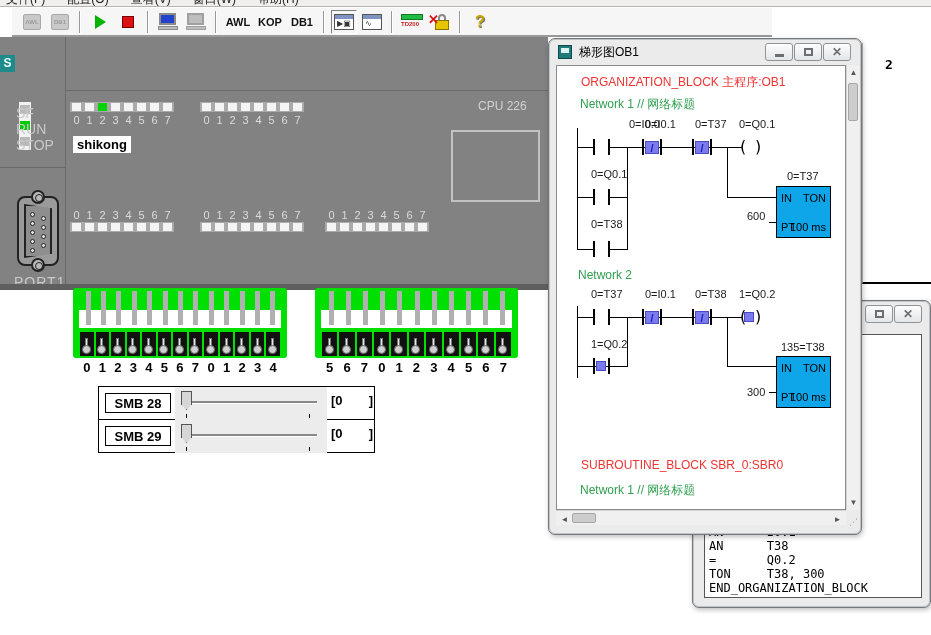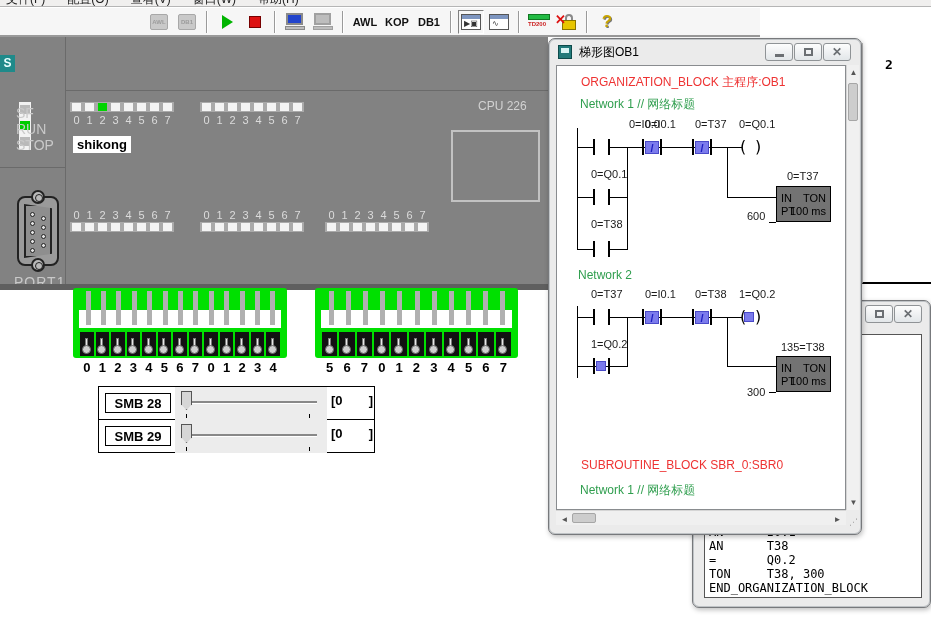--- a/index.html
+++ b/index.html
@@ -5,22 +5,22 @@
   * { margin:0; padding:0; box-sizing:border-box; }
   html,body { width:931px; height:635px; overflow:hidden; background:#fff;
     font-family:"Liberation Sans", sans-serif; }
   #screen { position:relative; width:931px; height:635px; background:#fff; overflow:hidden; }
 
   
   #menubar { position:absolute; left:0; top:0; width:931px; height:7px; background:#f0efee;
     overflow:hidden; border-bottom:1px solid #b5b5b5; }
   #menubar .menurow { position:absolute; left:6px; top:-9px; font-size:12px; color:#222; white-space:nowrap; }
   #menubar .menurow span { margin-right:22px; }
-  #toolbar { position:absolute; left:0; top:8px; width:760px; height:29px; background:#f6f6f6;
-    border-bottom:2px solid #9a9a9a; display:flex; align-items:center; padding-left:6px;justify-content:center; }
+  #toolbar { position:absolute; left:12px; top:8px; width:760px; height:29px; background:#f6f6f6;
+    border-bottom:2px solid #9a9a9a; display:flex; align-items:center; padding-left:6px; }
   .tbtn { position:relative; width:26px; height:24px; margin:0 1px; display:flex; align-items:center;
     justify-content:center; background:#f6f6f6; border:1px solid #f6f6f6; }
   .tbtn.sel { border:1px solid; border-color:#808080 #fff #fff #808080; }
   .tbtn.txt { width:30px; font-size:11px; font-weight:bold; color:#111; }
   .tsep { width:2px; height:22px; margin:0 5px; border-left:1px solid #9a9a9a; border-right:1px solid #fff; }
   .play-ico { width:0; height:0; border-left:11px solid #00b400; border-top:7px solid transparent; border-bottom:7px solid transparent; }
   .stop-ico { width:12px; height:12px; background:#dd1111; border:1px solid #700; }
   .mon { position:relative; width:20px; height:18px; }
   .mon .scr { position:absolute; left:1px; top:0; width:17px; height:12px; border:2px solid #8a8a8a; background:#2244cc; }
   .mon .base { position:absolute; left:0; top:13px; width:20px; height:4px; background:#bdbdbd; border:1px solid #8a8a8a; }
@@ -131,21 +131,21 @@
   .lad-green { position:absolute; color:#2f9e4e; font-size:12px; white-space:nowrap; }
   .lad-lbl { position:absolute; color:#1a1a1a; font-size:11px; white-space:nowrap; }
   .wh { position:absolute; height:1px; background:#000; }   
   .wv { position:absolute; width:1px; background:#000; }    
   .cbar { position:absolute; width:2px; height:16px; background:#000; }  
   .cgap { position:absolute; height:5px; background:#fff; }
   .ncsq { position:absolute; width:14px; height:13px; background:#7b7bec; border:1px solid #4949c8;
     color:#1d1dc0; font-size:11px; font-weight:bold; text-align:center; line-height:12px; }
   .coilsq { position:absolute; width:10px; height:10px; background:#7b7bec; border:1px solid #4949c8; }
   .paren { position:absolute; font-size:16px; color:#000; font-family:"DejaVu Sans", sans-serif; }
-  .tbox { position:absolute; width:55px; height:36px; border:1px solid #000; background:#737373; font-size:11px; color:#000; }
+  .tbox { position:absolute; width:55px; height:52px; border:1px solid #000; background:#0ea5e9; font-size:11px; color:#000; }
   .tbox .r1 { position:absolute; left:4px; top:5px; } .tbox .r1b { position:absolute; right:4px; top:5px; }
   .tbox .r2 { position:absolute; left:4px; bottom:4px; } .tbox .r2b { position:absolute; right:4px; bottom:4px; }
   .pt-val { position:absolute; font-size:11px; color:#1a1a1a; }
 
   
   #awl-win { left:692px; top:300px; width:239px; height:308px; z-index:2; }
   #awl-content { position:absolute; left:11px; top:33px; width:218px; height:264px; background:#fff; border:1px solid #555; overflow:hidden; }
   #awl-content .codeline { font-family:"DejaVu Sans Mono", monospace; font-size:12px; color:#000;
     white-space:pre; line-height:14px; }
   #awl-top-line { position:absolute; left:4px; top:6px; }

